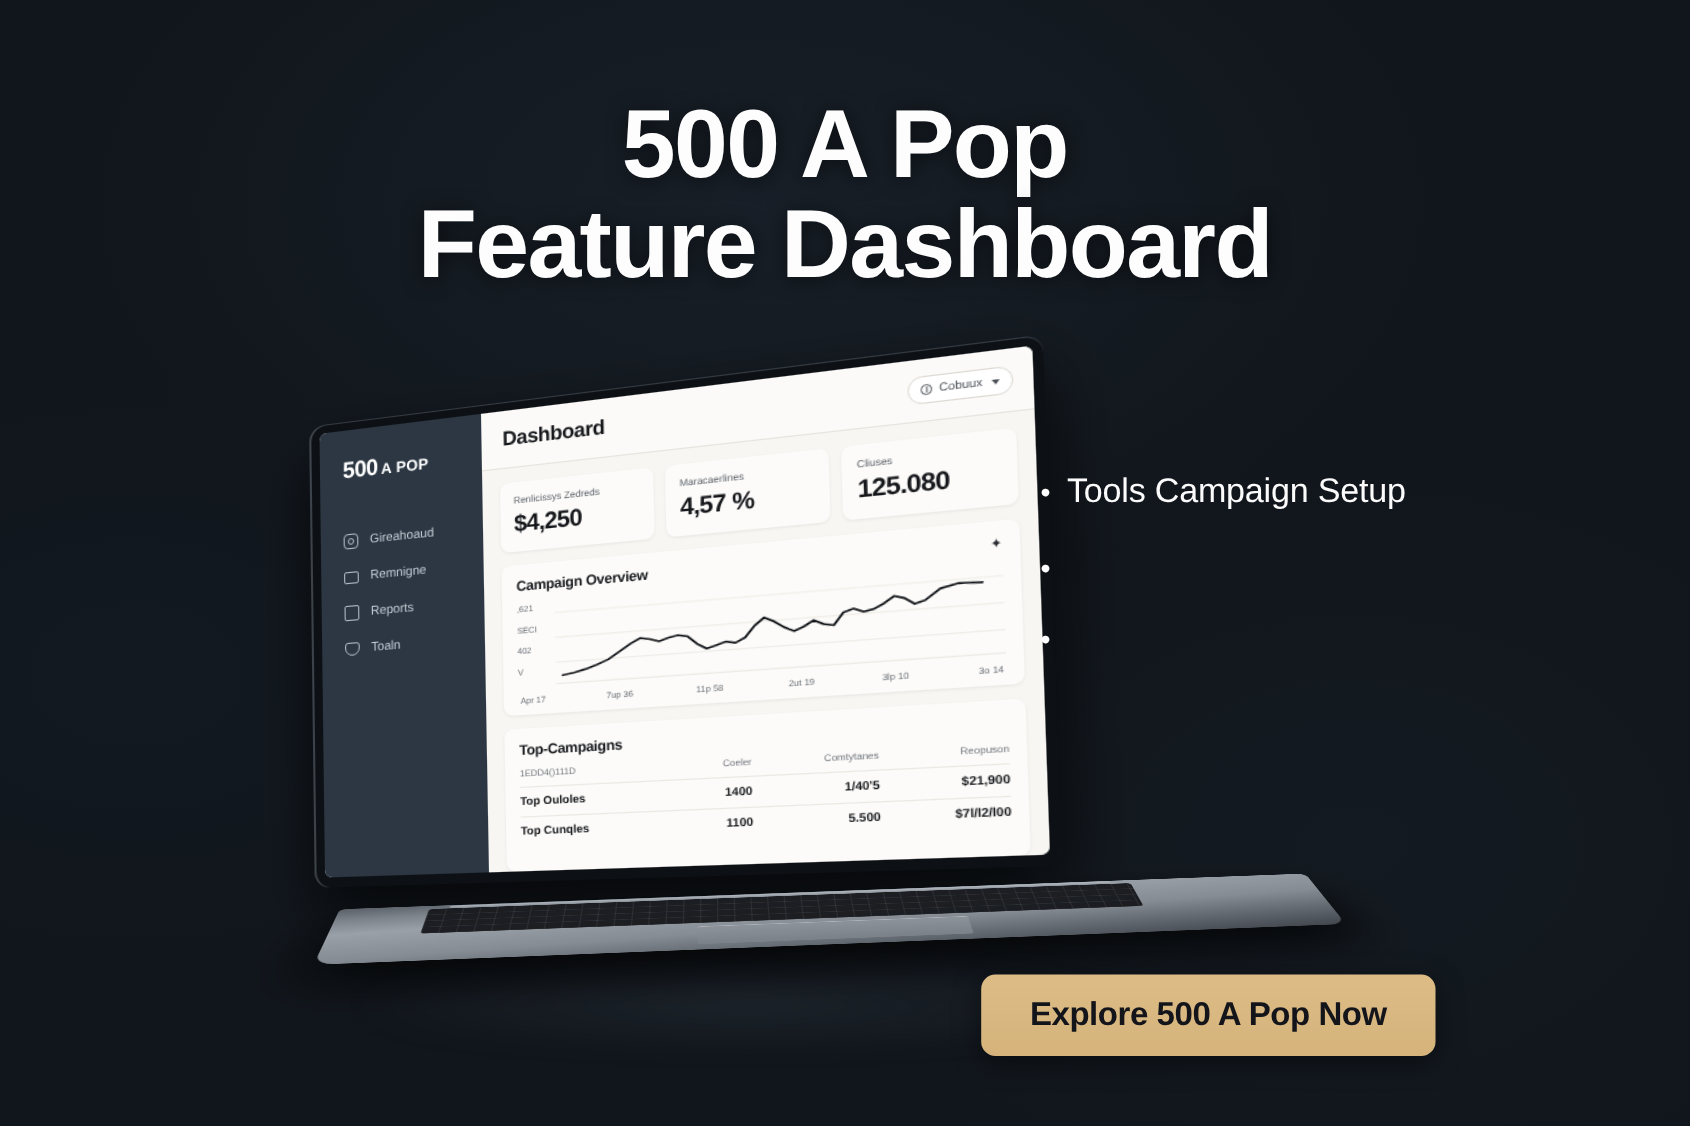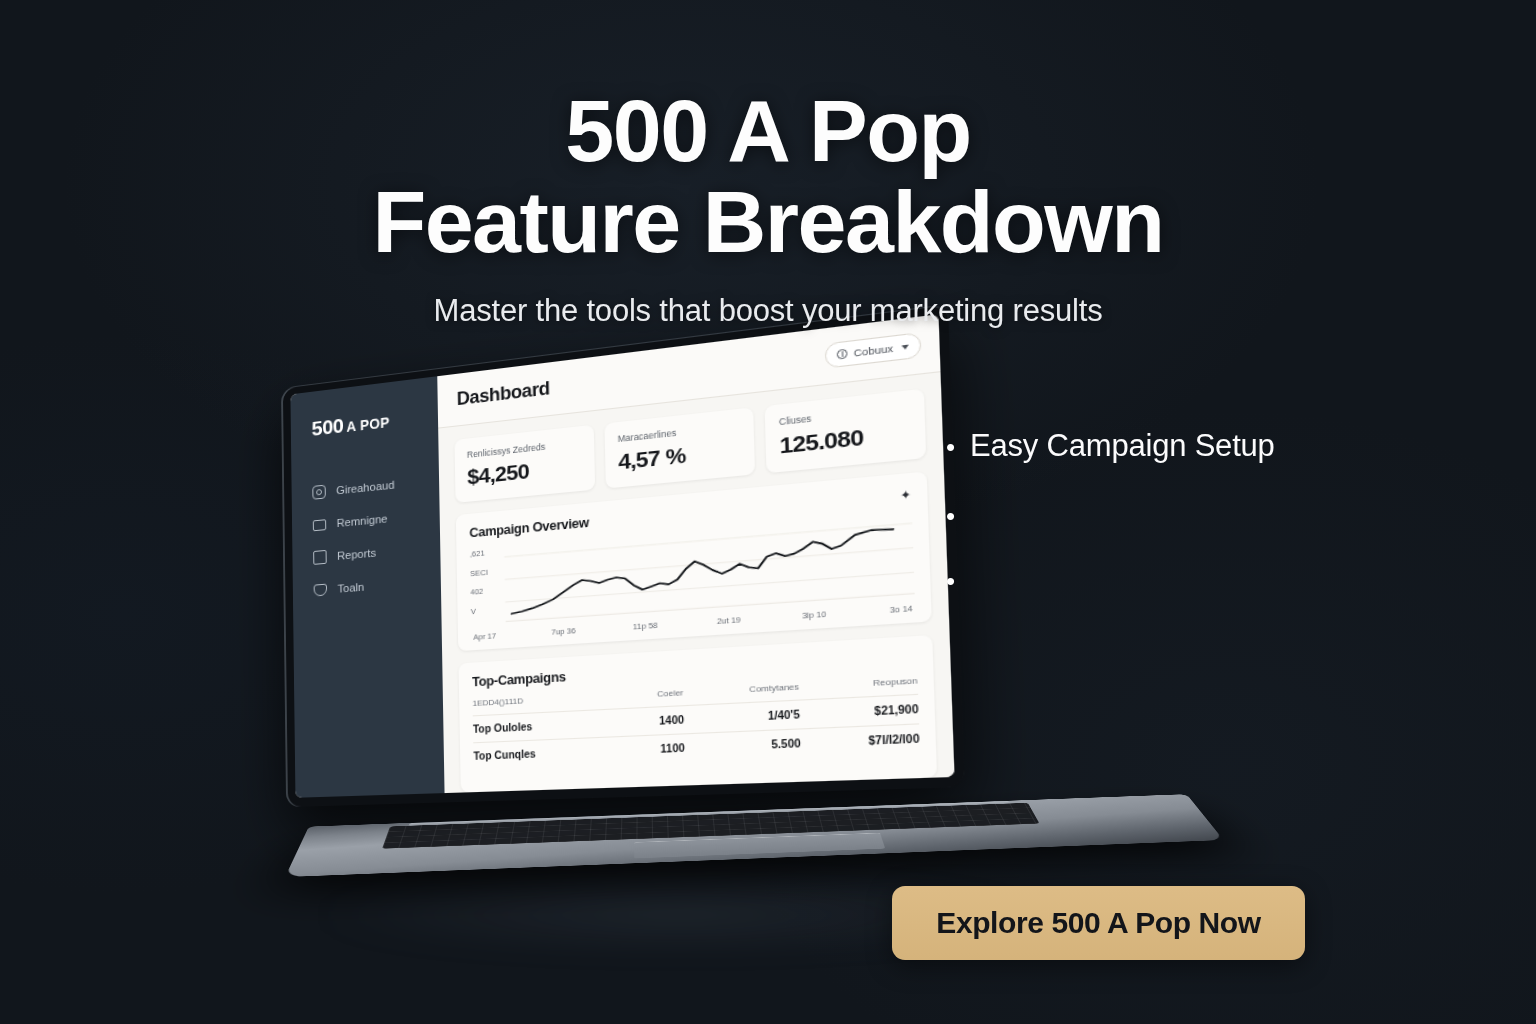--- a/index.html
+++ b/index.html
@@ -451,29 +451,28 @@
   }
 </style>
 </head>
 <body>
 
 <div class="bg-wash"></div>
 
 <div class="hero">
   <h1>
     <span>500 A Pop</span>
-    <span class="line2">Feature Breakdown</span>
+    <span class="line2">Feature Dashboard</span>
   </h1>
-  <div class="subtitle">Master the tools that boost your marketing results</div>
 </div>
 
 <div class="features">
   <div class="feature-item">
     <span class="feature-bullet">•</span>
-    <span class="feature-label">Easy Campaign Setup</span>
+    <span class="feature-label">Tools Campaign Setup</span>
   </div>
   <div class="feature-item">
     <span class="feature-bullet">•</span>
   </div>
   <div class="feature-item">
     <span class="feature-bullet">•</span>
   </div>
 </div>
 
 <button class="cta-button">Explore 500 A Pop Now</button>

